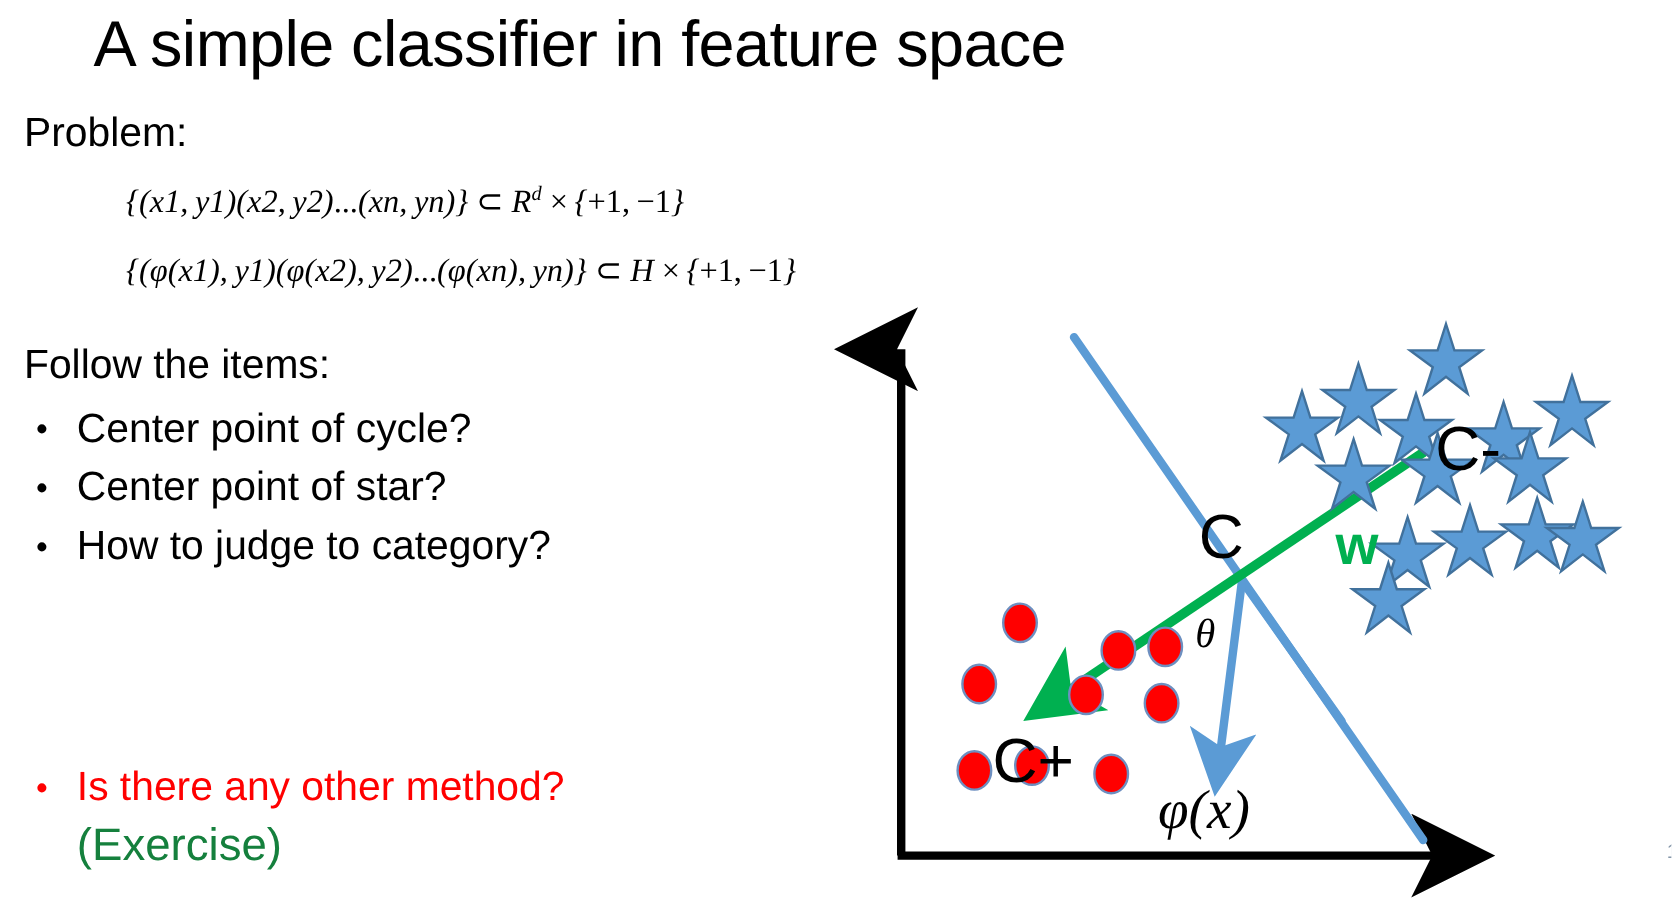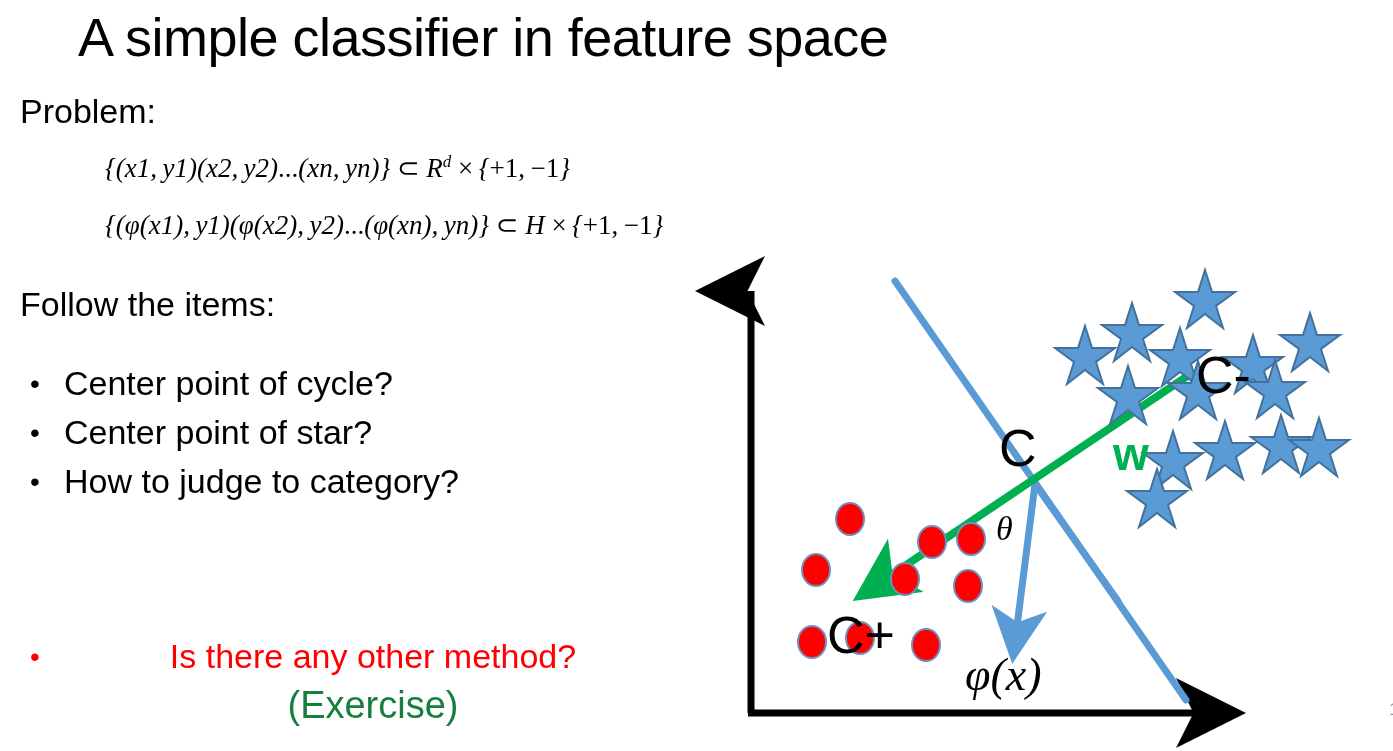--- a/index.html
+++ b/index.html
@@ -58,21 +58,21 @@
     left: 20px;
     top: 285px;
     font-size: 34px;
     color: #000000;
     white-space: nowrap;
   }
 
   #bullets {
     position: absolute;
     left: 22px;
-    top: 359px;
+    top: 333px;
     width: 660px;
   }
   .bullet {
     position: relative;
     padding-left: 42px;
     font-size: 34px;
     line-height: 49px;
     color: #000000;
     white-space: nowrap;
   }
@@ -88,21 +88,20 @@
     font-style: italic;
     font-size: 32px;
   }
 
   #bullets-red {
     position: absolute;
     left: 22px;
     top: 632px;
     width: 660px;
     color: #FF0000;
-    text-align: center;
   }
   #bullets-red .bullet { color: #FF0000; }
   #bullets-red .bullet::before { color: #FF0000; }
   .subline {
     padding-left: 42px;
     font-size: 38px;
     line-height: 49px;
     color: #15803d;
     white-space: nowrap;
   }

